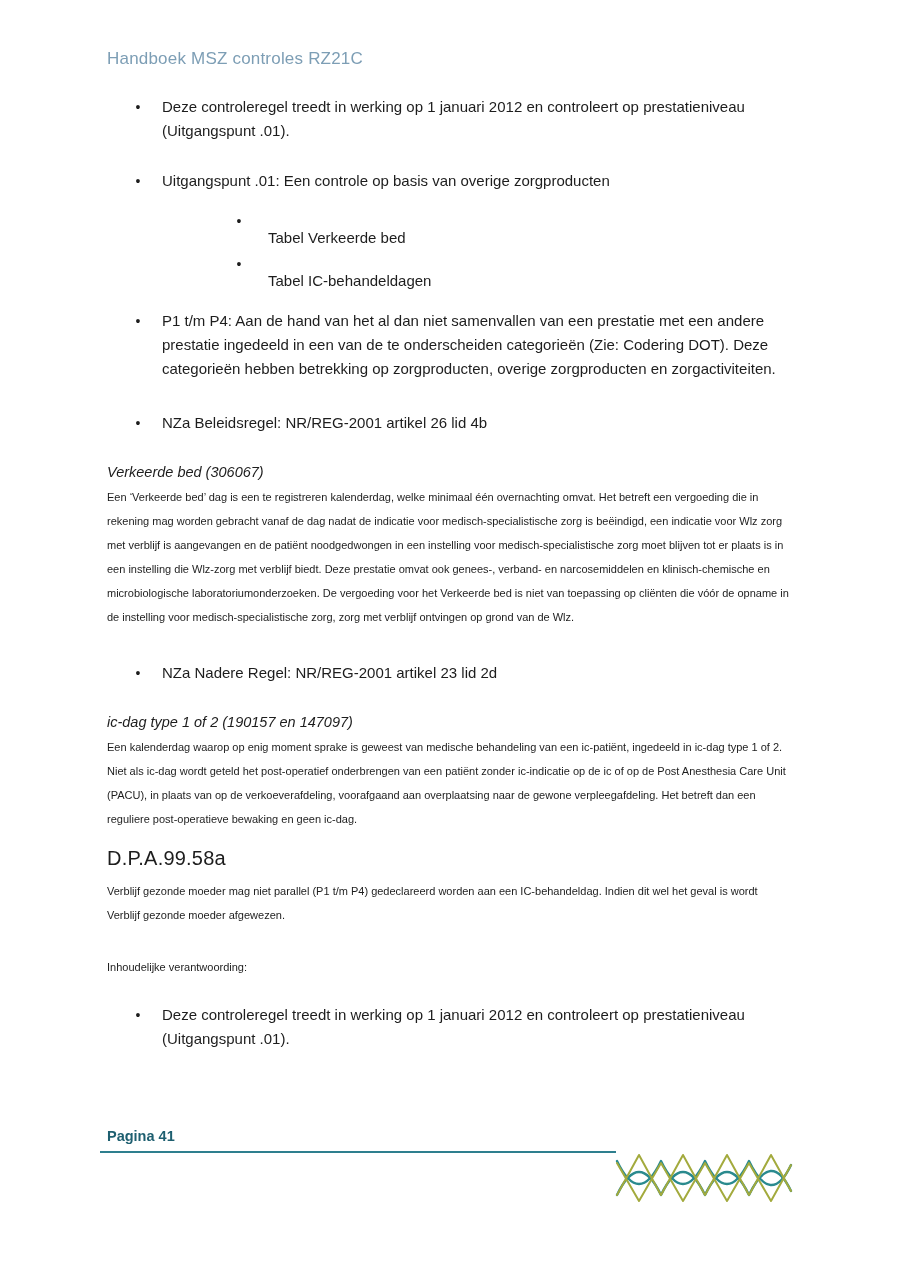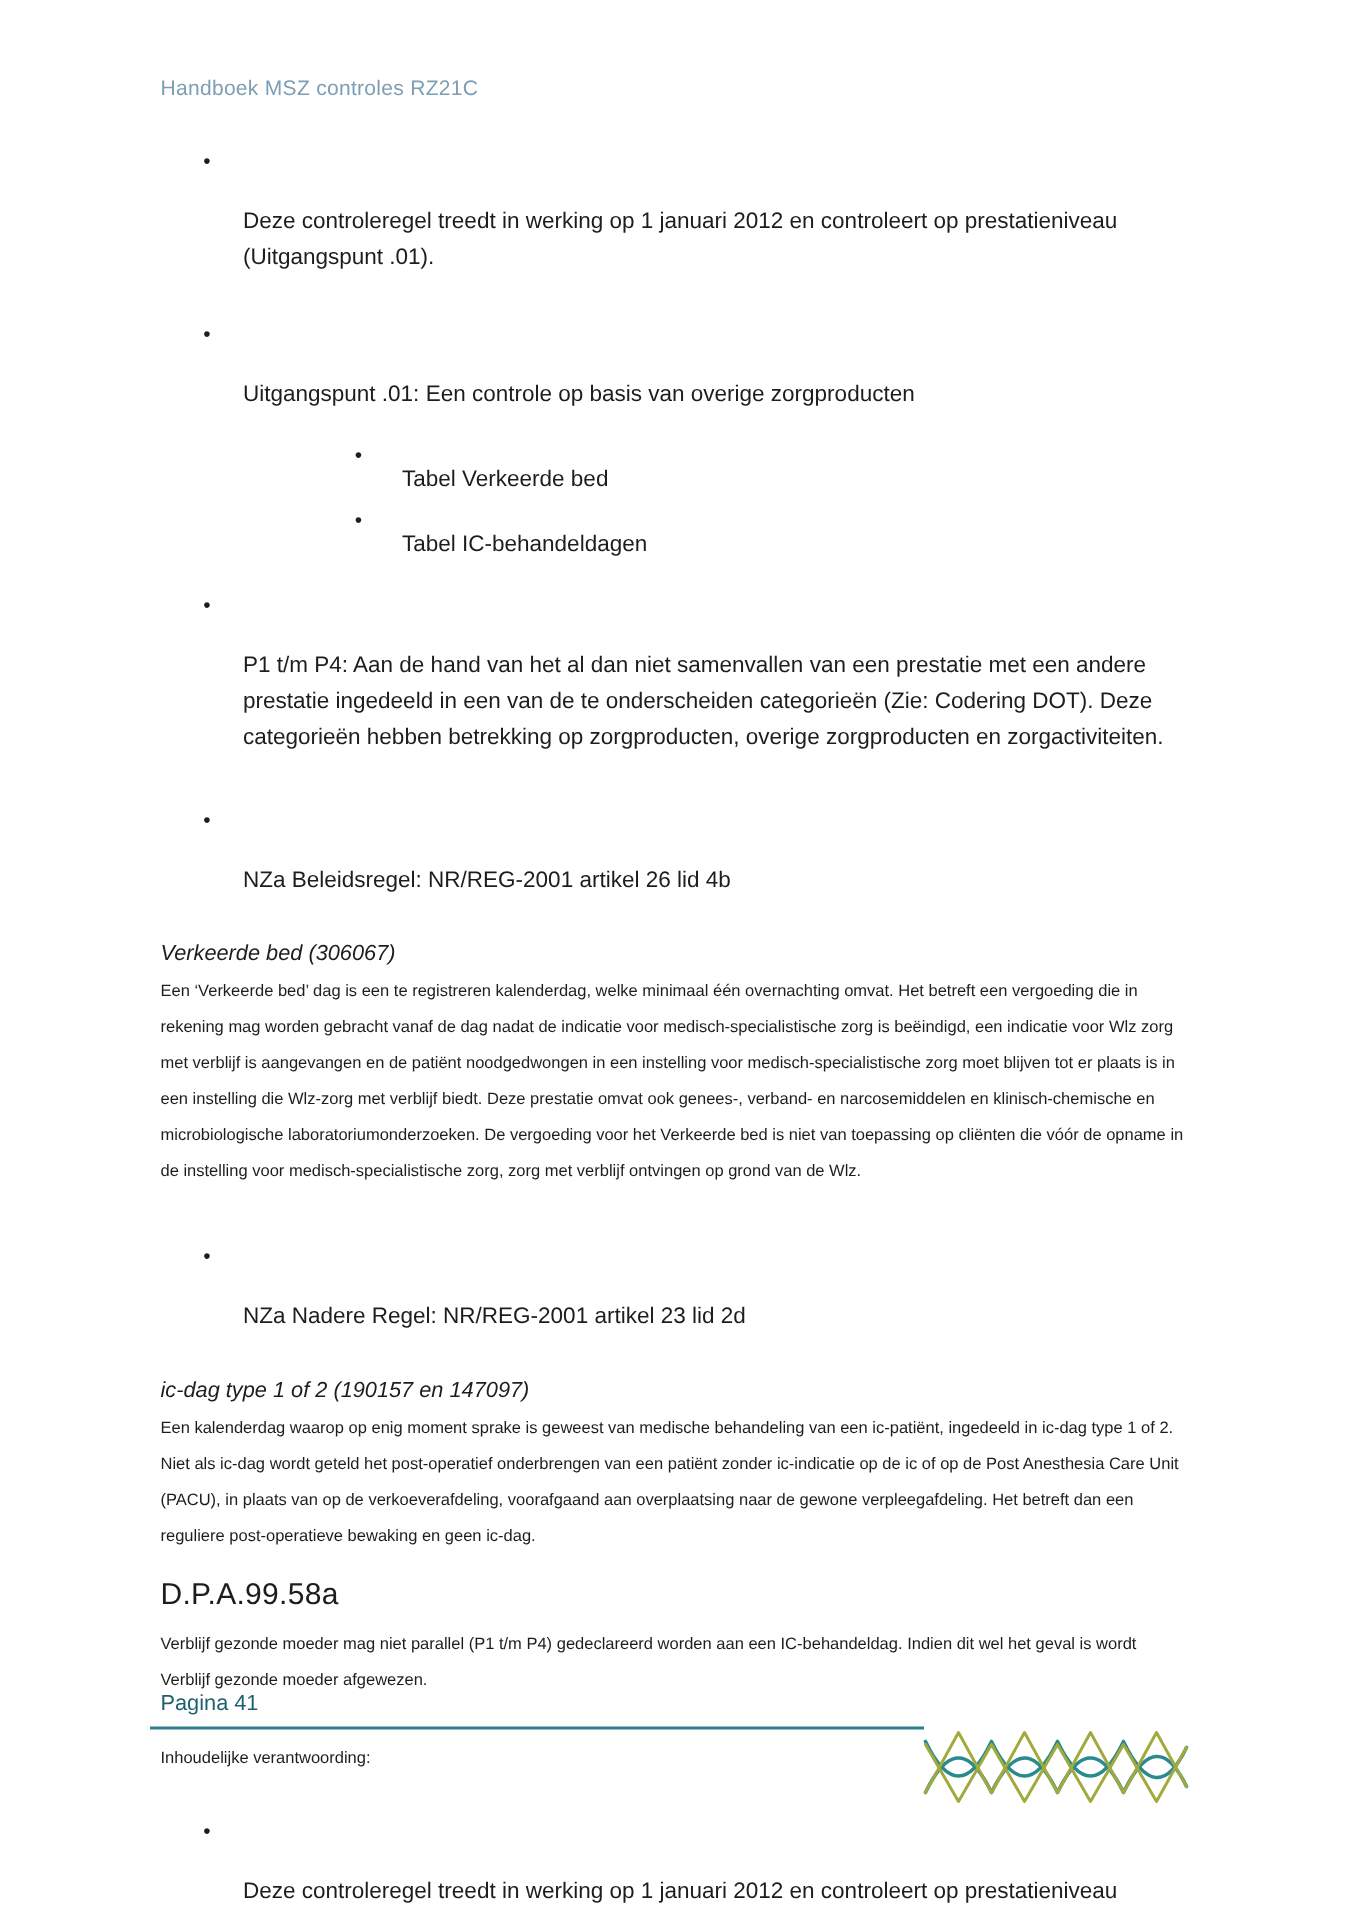--- a/index.html
+++ b/index.html
@@ -17,21 +17,21 @@
     font-family: "Liberation Sans", "DejaVu Sans", sans-serif;
     color: var(--text, #1d1d1d);
   }
   .content {
     position: absolute;
     left: 107px;
     top: 50px;
     width: 686px;
   }
   .doc-header {
-    font-size: 14px;
+    font-size: 17px;
     line-height: 17px;
     color: var(--header_blue, #7d9eb5);
     letter-spacing: 0.2px;
   }
   .body-text {
     font-size: 11px;
     line-height: 24px;
     color: var(--text, #1d1d1d);
   }
   .bullet {
@@ -39,21 +39,21 @@
     align-items: flex-start;
   }
   .bullet .marker {
     flex: 0 0 auto;
     width: 14px;
     text-align: center;
     font-size: 14px;
     line-height: 24px;
   }
   .bullet.l1 { padding-left: 24px; }
-  .bullet.l1 .btext { padding-left: 17px; margin-top: 41px; }
+  .bullet.l1 .btext { padding-left: 17px; }
   .bullet.l2 { padding-left: 125px; }
   .bullet.l2 .btext { padding-left: 22px; margin-top: 17px; }
   .btext {
     font-size: 15px;
     line-height: 24px;
   }
   .subhead {
     font-style: italic;
     font-size: 14.5px;
     line-height: 22px;
@@ -74,20 +74,21 @@
   .mt8  { margin-top: 8px; }
   .mt2  { margin-top: 2px; }
   .mt30 { margin-top: 30px; }
   .mt32 { margin-top: 32px; }
 
   .footer {
     position: absolute;
     left: 100px;
     top: 1126px;
     width: 693px;
+    font-weight: bold;
   }
   .footer-label {
     font-size: 14.5px;
     line-height: 20px;
     color: var(--footer_teal, #1e5f70);
     padding-left: 7px;
   }
   .footer-rule {
     margin-top: 5px;
     width: 516px;

